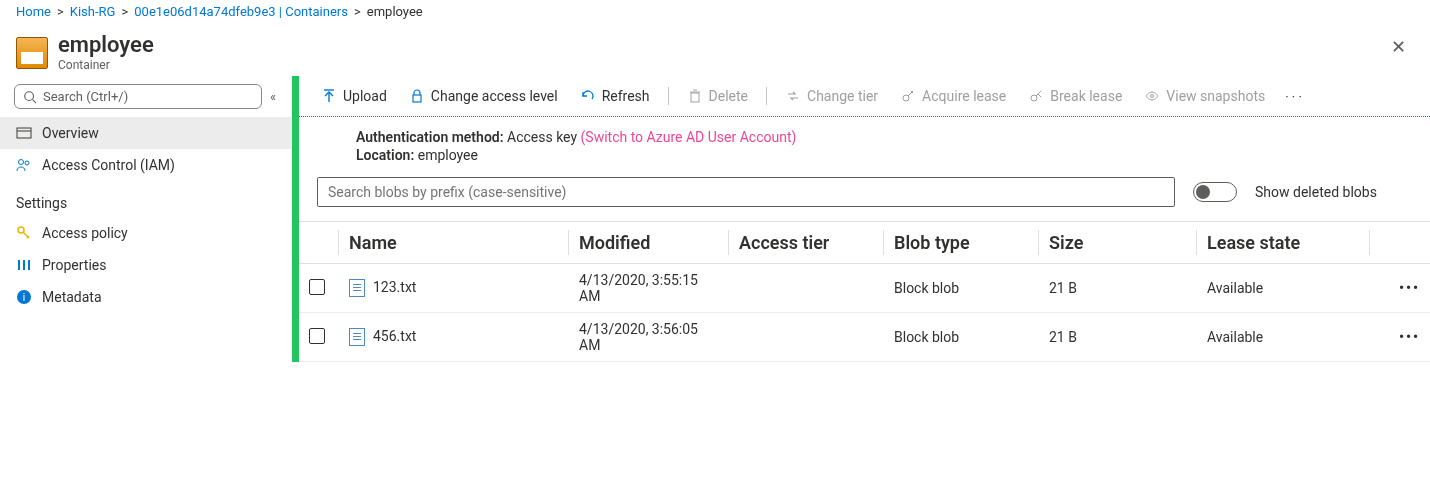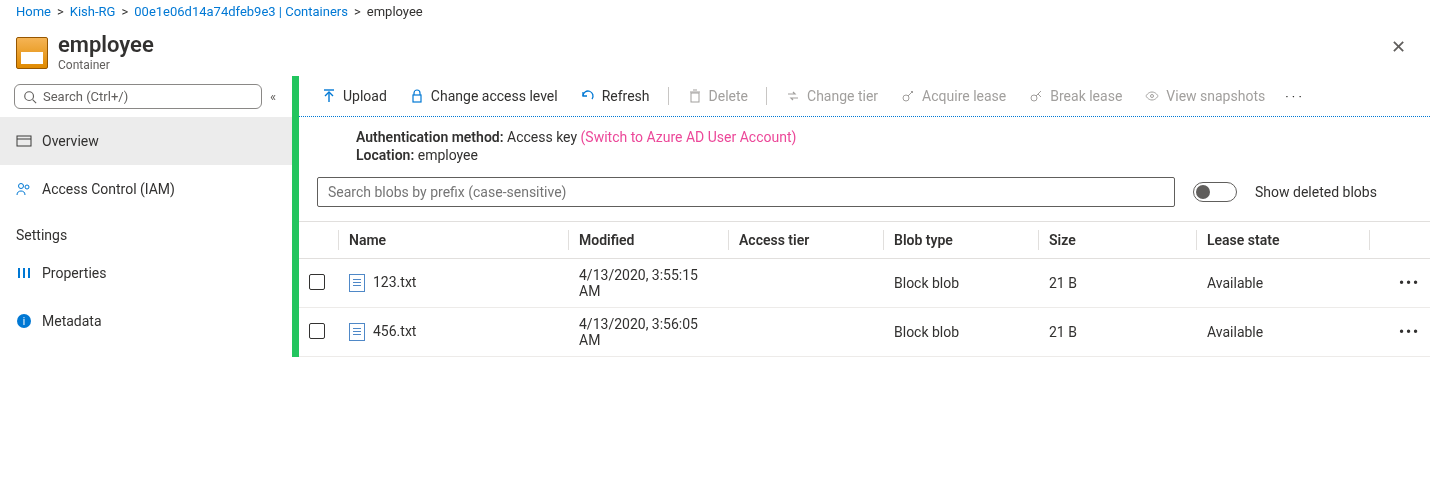--- a/index.html
+++ b/index.html
@@ -14,21 +14,21 @@
     .page-head-icon::before { content:""; position:absolute; left:4px; right:4px; top:14px; bottom:4px; background:#fff; }
     .page-title { font-size: 22px; font-weight:600; line-height:1; }
     .page-subtitle { font-size:12px; color:#605e5c; margin-top:2px; }
     .close-x { font-size:18px; color:#605e5c; cursor:pointer; padding:2px 8px; }
 
     .body-row { display:flex; }
     .sidebar { width:292px; flex-shrink:0; padding: 8px 0; }
     .search-row { display:flex; align-items:center; padding: 0 12px 8px 14px; gap:4px;}
     .search-box { flex:1; display:flex; align-items:center; gap:6px; border:1px solid #8a8886; border-radius:6px; padding:4px 8px; color:#605e5c; font-size:13px; }
     .collapse-btn { padding:4px 4px; color:#605e5c; cursor:pointer; }
-    .nav-item { display:flex; align-items:center; gap:10px; padding:16px 16px; font-size:14px; cursor:pointer; }
+    .nav-item { display:flex; align-items:center; gap:10px; padding:8px 16px; font-size:14px; cursor:pointer; }
     .nav-item.active { background:#ececec; }
     .nav-icon { width:16px; height:16px; display:inline-flex; align-items:center; justify-content:center; color:#3b3a39;}
     .nav-section-head { padding: 14px 16px 6px 16px; font-size:14px; color:#323130; font-weight:400;}
 
     .main { flex:1; border-left:7px solid #22c55e; }
 
     .toolbar { display:flex; align-items:center; gap:2px; padding: 6px 12px; border-bottom: 1px dotted #0078d4; }
     .tbtn { display:flex; align-items:center; gap:6px; padding:6px 10px; font-size:14px; color:#323130; cursor:pointer; border-radius:2px; }
     .tbtn .ticon { color:#0078d4; width:16px; height:16px; display:inline-flex; align-items:center; justify-content:center; }
     .tbtn.disabled { color:#a19f9d; cursor:default; }
@@ -42,21 +42,21 @@
     .info-line a { color:#ec4899; text-decoration:none; }
 
     .search-blobs-row { display:flex; align-items:center; gap:18px; padding: 8px 18px 4px 18px; }
     .blob-search { flex:0 1 858px; border:1px solid #605e5c; border-radius:2px; padding:6px 10px; font-size:14px; color:#323130; outline:none; }
     .toggle { width:44px; height:20px; border:1px solid #605e5c; border-radius:10px; position:relative; cursor:pointer; background:#fff; }
     .toggle .knob { position:absolute; left:2px; top:2px; width:14px; height:14px; border-radius:50%; background:#605e5c; }
     .toggle-label { font-size:14px; }
 
     .grid { margin:10px 0 0 0; }
     .grid-head { display:flex; border-top:1px solid #e1dfdd; border-bottom:1px solid #e1dfdd; }
-    .gh-cell { padding:10px 10px; font-size:14px; font-weight:600; position:relative;}
+    .gh-cell { padding:10px 10px; font-size:18px; font-weight:600; position:relative;}
     .gh-cell::after { content:""; position:absolute; right:0; top:8px; bottom:8px; width:1px; background:#e1dfdd; }
     .gh-cell:last-child::after { display:none; }
     .col-check { width:40px; flex:0 0 40px; }
     .col-name  { flex:0 0 230px; }
     .col-mod   { flex:0 0 160px; }
     .col-tier  { flex:0 0 155px; }
     .col-type  { flex:0 0 155px; }
     .col-size  { flex:0 0 158px; }
     .col-lease { flex:1; }
     .col-actions { flex:0 0 60px; }
@@ -126,20 +126,30 @@
             <circle cx="5" cy="5" r="2.5" fill="none" stroke="#0078d4"></circle>
             <path d="M1 14c0-3 2-4 4-4s4 1 4 4" fill="none" stroke="#0078d4"></path>
             <circle cx="11" cy="6" r="2" fill="none" stroke="#0078d4"></circle>
           </svg>
       </span>
       <span>Access Control (IAM)</span>
     </div>
 
     <div class="nav-section-head">Settings</div>
 
+    <div class="nav-item">
+      <span class="nav-icon" style="color:#e6b800;">
+        <svg width="16" height="16" viewBox="0 0 16 16">
+            <circle cx="5" cy="5" r="3" fill="none" stroke="#e6b800" stroke-width="1.5"></circle>
+            <line x1="7" y1="7" x2="13" y2="13" stroke="#e6b800" stroke-width="1.5"></line>
+            <line x1="11" y1="13" x2="13" y2="11" stroke="#e6b800" stroke-width="1.5"></line>
+          </svg>
+      </span>
+      <span>Access policy</span>
+    </div>
 
     <div class="nav-item">
       <span class="nav-icon" style="color:#0078d4;">
         <svg width="16" height="16" viewBox="0 0 16 16">
             <line x1="3" y1="3" x2="3" y2="13" stroke="#0078d4" stroke-width="2"></line>
             <line x1="8" y1="3" x2="8" y2="13" stroke="#0078d4" stroke-width="2"></line>
             <line x1="13" y1="3" x2="13" y2="13" stroke="#0078d4" stroke-width="2"></line>
           </svg>
       </span>
       <span>Properties</span>

